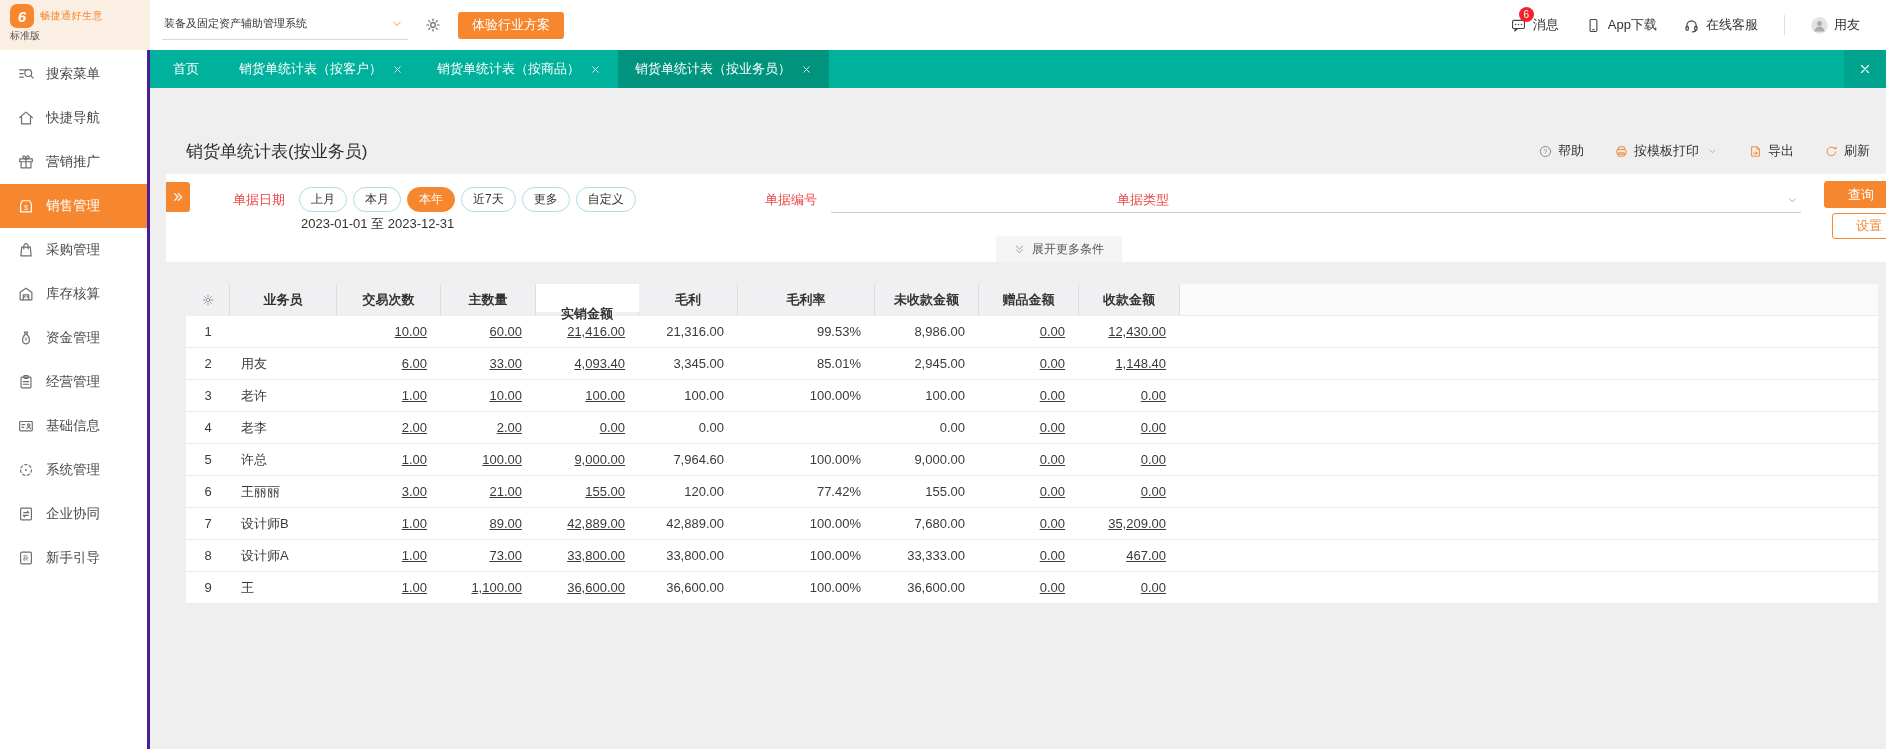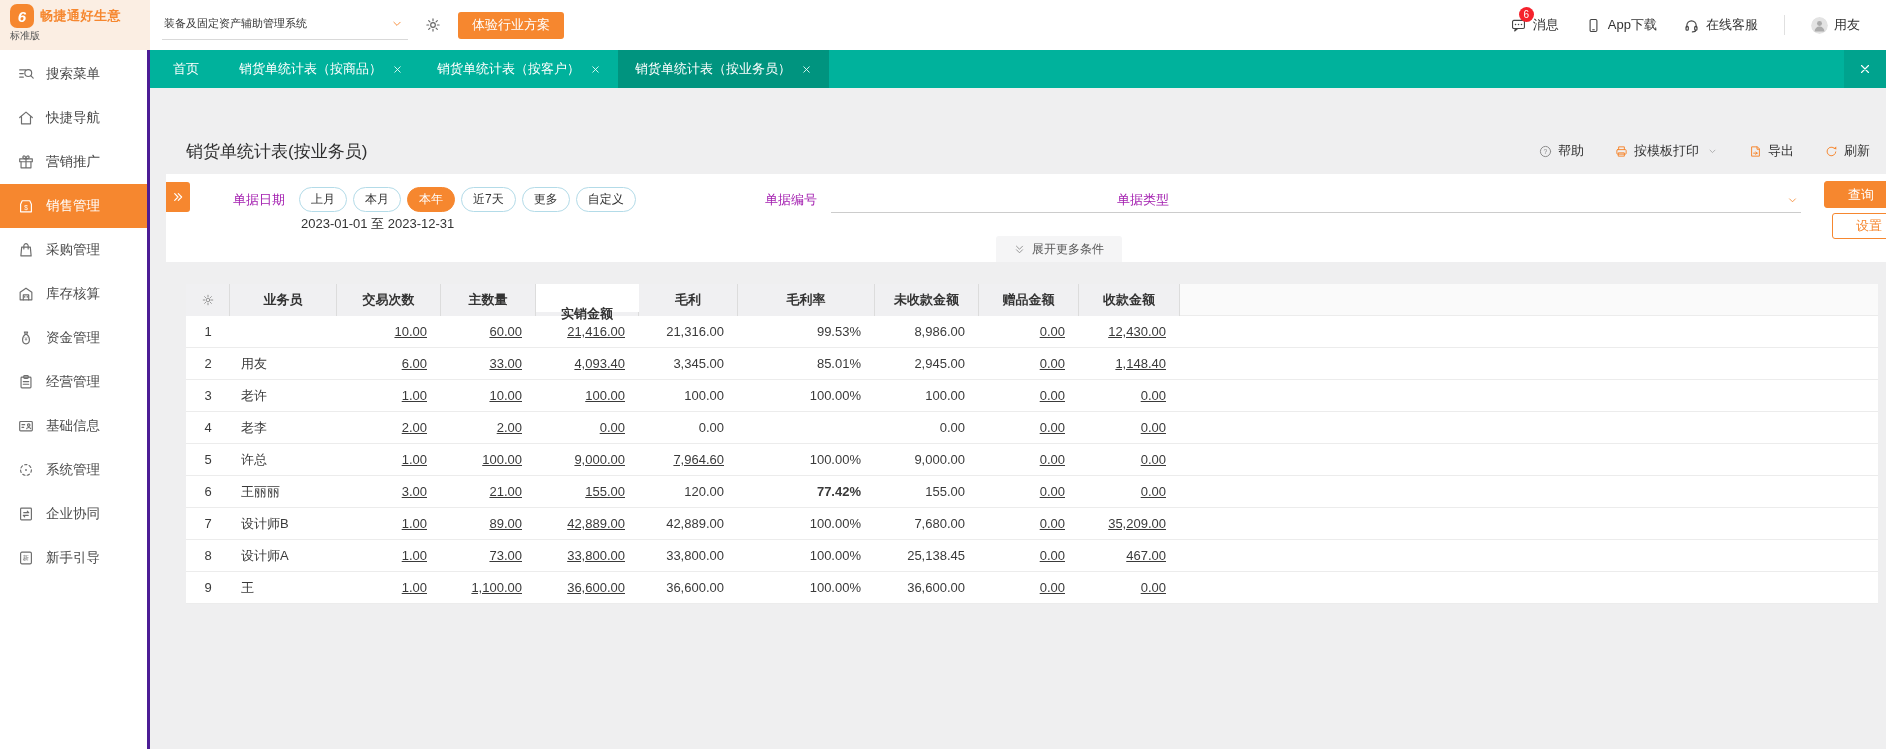--- a/index.html
+++ b/index.html
@@ -18,21 +18,21 @@
     color:var(--txt);font-size:13px;
   }
   .ic{display:inline-flex;align-items:center;justify-content:center;}
   .ic svg{width:100%;height:100%;display:block;}
 
   
   .top-header{position:absolute;top:0;left:0;width:1886px;height:50px;background:#fff;display:flex;align-items:center;}
   .logo-block{width:150px;height:50px;background:#fbeee3;padding:4px 8px 2px 10px;flex:none;}
   .logo-line{display:flex;align-items:center;gap:6px;}
   .logo-mark{width:24px;height:24px;border-radius:7px;background:var(--orange);color:#fff;font-weight:bold;font-size:15px;display:flex;align-items:center;justify-content:center;font-style:italic;}
-  .logo-name{color:var(--orange);font-weight:bold;font-size:13px;letter-spacing:.5px;}
+  .logo-name{color:var(--orange);font-weight:normal;font-size:10px;letter-spacing:.5px;}
   .logo-edition{font-size:10px;color:#555;margin-top:1px;}
   .sys-select{margin-left:12px;width:246px;display:flex;align-items:center;justify-content:space-between;border-bottom:1px solid #d9d9d9;height:30px;padding:0 4px 2px 2px;cursor:pointer;}
   .sys-select .lbl{font-size:11px;color:#333;}
   .sys-select .ic{width:14px;height:14px;color:var(--orange);}
   .hdr-gear{width:18px;height:18px;color:#666;margin-left:16px;cursor:pointer;}
   .trial-btn{margin-left:16px;height:27px;padding:0 14px;background:var(--orange);color:#fff;border:none;border-radius:3px;font-size:13px;cursor:pointer;font-family:inherit;}
   .hdr-right{margin-left:auto;display:flex;align-items:center;gap:26px;padding-right:26px;}
   .hdr-item{display:flex;align-items:center;gap:6px;color:#333;font-size:13px;cursor:pointer;position:relative;}
   .hdr-item .ic{width:17px;height:17px;color:#444;}
   .badge{position:absolute;top:-9px;left:9px;min-width:15px;height:15px;border-radius:8px;background:var(--badge);color:#fff;font-size:10px;display:flex;align-items:center;justify-content:center;padding:0 3px;}
@@ -63,21 +63,21 @@
   .tool-item{display:flex;align-items:center;gap:5px;color:#333;font-size:13px;cursor:pointer;}
   .tool-item .ic{width:15px;height:15px;color:var(--orange);}
   .tool-item .ic.gray{color:#8a8a8a;}
   .tool-item .chev{width:11px;height:11px;color:#999;margin-left:3px;}
 
   
   .filter-panel{position:relative;margin-left:16px;height:88px;background:#fff;}
   .expand-handle{position:absolute;left:0;top:8px;width:24px;height:30px;background:var(--orange);border-radius:0 3px 3px 0;display:flex;align-items:center;justify-content:center;cursor:pointer;}
   .expand-handle .ic{width:12px;height:12px;color:#fff;}
   .fg{position:absolute;top:13px;display:flex;align-items:flex-start;}
-  .fg .flabel{font-size:13px;color:#a21caf;line-height:26px;white-space:nowrap;}
+  .fg .flabel{font-size:13px;color:#ef4444;line-height:26px;white-space:nowrap;}
   .fg-date{left:67px;}
   .pill-rows{margin-left:14px;}
   .pills{display:flex;gap:6px;}
   .pill{height:25px;padding:0 11px;border:1px solid #b3dbe8;border-radius:13px;background:#fff;color:#333;font-size:12px;display:flex;align-items:center;cursor:pointer;white-space:nowrap;}
   .pill.active{background:var(--orange);border-color:var(--orange);color:#fff;}
   .daterange{margin-top:3px;font-size:13px;color:#333;padding-left:2px;}
   .fg-no{left:599px;}
   .fg-type{left:951px;}
   .uline{margin-left:14px;border:none;border-bottom:1px solid #ccc;height:26px;background:transparent;outline:none;font:inherit;color:#333;}
   .uline.no{width:430px;}
@@ -292,29 +292,29 @@
       </span>
       <span>新手引导</span>
     </div>
   </div>
 
 <div class="tabbar" id="tab-bar">
     <div class="tab home">
       <span>首页</span>
     </div>
     <div class="tab">
+      <span>销货单统计表（按客户）</span>
+      <span class="ic">
+        <svg viewBox="0 0 20 20" fill="none" stroke="currentColor" stroke-width="1.3" stroke-linecap="round" stroke-linejoin="round">
+          <path d="M5 5l10 10M15 5L5 15" stroke-width="1.6"></path>
+        </svg>
+      </span>
+    </div>
+    <div class="tab">
       <span>销货单统计表（按商品）</span>
-      <span class="ic">
-        <svg viewBox="0 0 20 20" fill="none" stroke="currentColor" stroke-width="1.3" stroke-linecap="round" stroke-linejoin="round">
-          <path d="M5 5l10 10M15 5L5 15" stroke-width="1.6"></path>
-        </svg>
-      </span>
-    </div>
-    <div class="tab">
-      <span>销货单统计表（按客户）</span>
       <span class="ic">
         <svg viewBox="0 0 20 20" fill="none" stroke="currentColor" stroke-width="1.3" stroke-linecap="round" stroke-linejoin="round">
           <path d="M5 5l10 10M15 5L5 15" stroke-width="1.6"></path>
         </svg>
       </span>
     </div>
     <div class="tab active">
       <span>销货单统计表（按业务员）</span>
       <span class="ic">
         <svg viewBox="0 0 20 20" fill="none" stroke="currentColor" stroke-width="1.3" stroke-linecap="round" stroke-linejoin="round">
@@ -619,21 +619,21 @@
           </div>
           <div class="td right" style="width: 104px;">
             <span class="cellval link">1.00</span>
           </div>
           <div class="td right" style="width: 95px;">
             <span class="cellval link">100.00</span>
           </div>
           <div class="td right" style="width: 103px;">
             <span class="cellval link">9,000.00</span>
           </div>
-          <div class="td right" style="width: 99px; text-decoration: underline;">
+          <div class="td right" style="width: 99px;">
             <span class="cellval">7,964.60</span>
           </div>
           <div class="td right" style="width: 137px;">
             <span class="cellval">100.00%</span>
           </div>
           <div class="td right" style="width: 104px;">
             <span class="cellval">9,000.00</span>
           </div>
           <div class="td right" style="width: 100px;">
             <span class="cellval link">0.00</span>
@@ -655,21 +655,21 @@
           </div>
           <div class="td right" style="width: 95px;">
             <span class="cellval link">21.00</span>
           </div>
           <div class="td right" style="width: 103px;">
             <span class="cellval link">155.00</span>
           </div>
           <div class="td right" style="width: 99px;">
             <span class="cellval">120.00</span>
           </div>
-          <div class="td right" style="width: 137px; font-weight: bold;">
+          <div class="td right" style="width: 137px;">
             <span class="cellval">77.42%</span>
           </div>
           <div class="td right" style="width: 104px;">
             <span class="cellval">155.00</span>
           </div>
           <div class="td right" style="width: 100px;">
             <span class="cellval link">0.00</span>
           </div>
           <div class="td right" style="width: 101px;">
             <span class="cellval link">0.00</span>
@@ -725,21 +725,21 @@
           <div class="td right" style="width: 103px;">
             <span class="cellval link">33,800.00</span>
           </div>
           <div class="td right" style="width: 99px;">
             <span class="cellval">33,800.00</span>
           </div>
           <div class="td right" style="width: 137px;">
             <span class="cellval">100.00%</span>
           </div>
           <div class="td right" style="width: 104px;">
-            <span class="cellval">25,138.45</span>
+            <span class="cellval">33,333.00</span>
           </div>
           <div class="td right" style="width: 100px;">
             <span class="cellval link">0.00</span>
           </div>
           <div class="td right" style="width: 101px;">
             <span class="cellval link">467.00</span>
           </div>
           <div class="td td-filler"></div>
         </div>
         <div class="trow">

